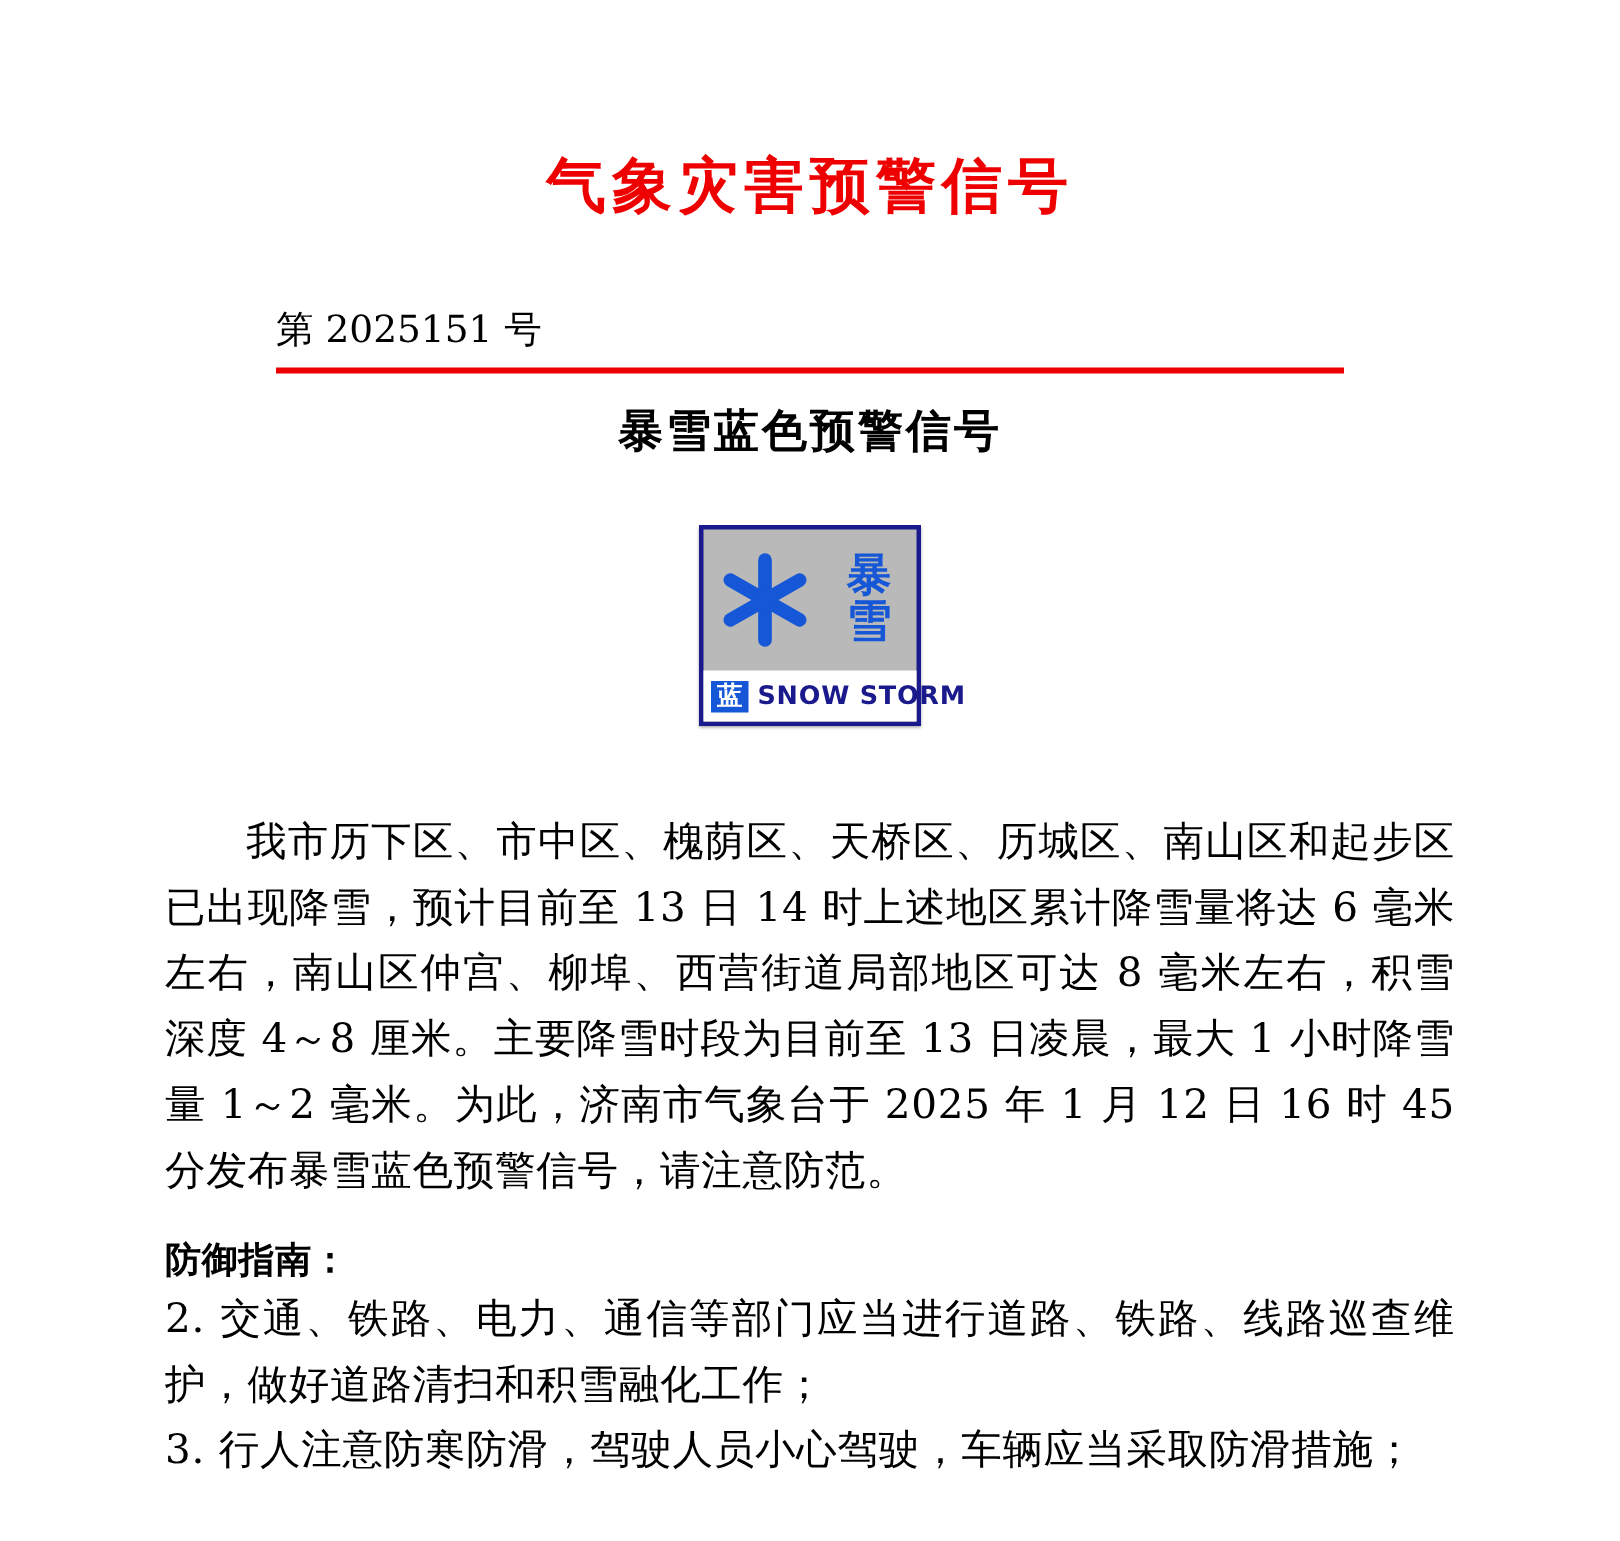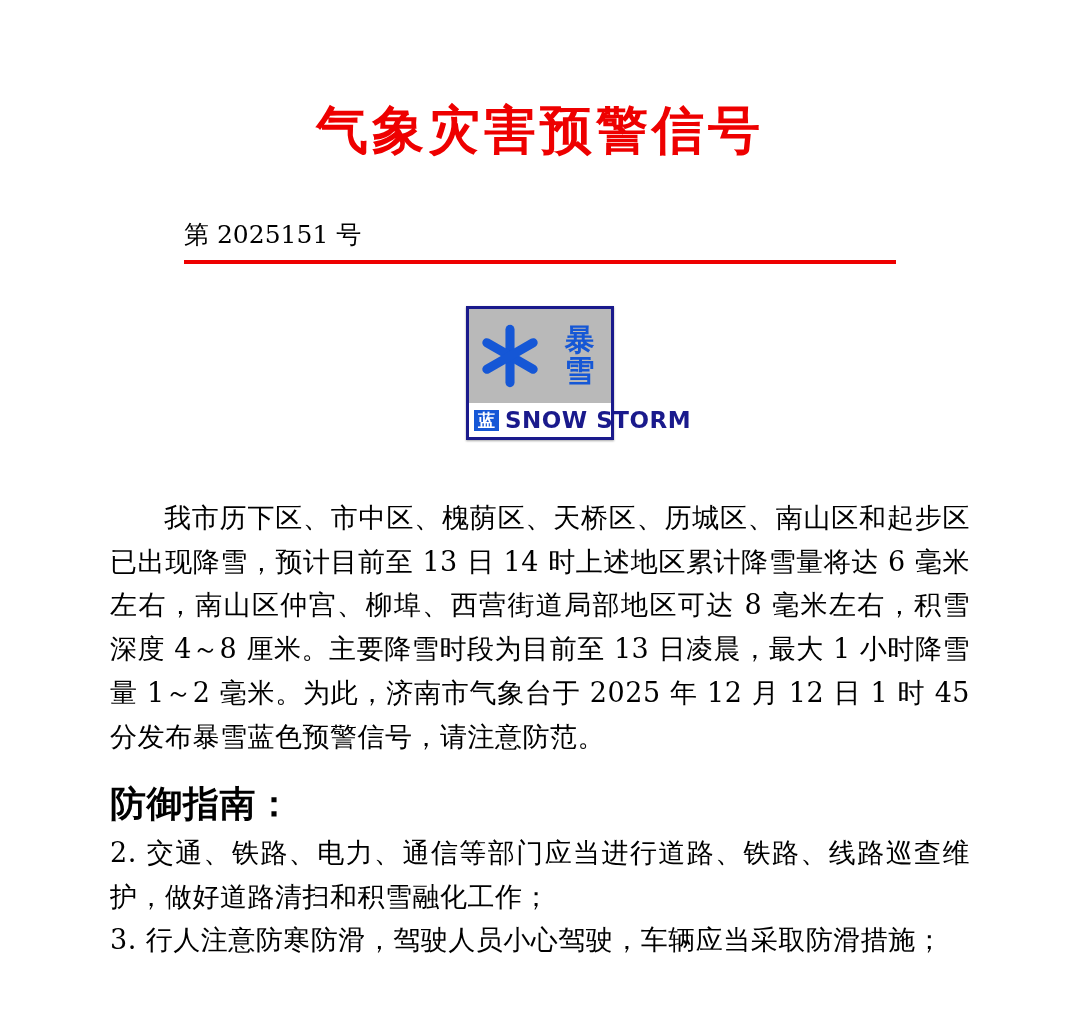--- a/index.html
+++ b/index.html
@@ -17,21 +17,21 @@
   .page {
     width: 1080px;
     min-height: 1027px;
     box-sizing: border-box;
     padding: 0;
     background: #ffffff;
   }
   .doc-title {
     text-align: center;
     color: #ee0000;
-    font-size: 52px;
+    font-size: 40px;
     font-weight: bold;
     letter-spacing: 4px;
     margin: 0;
     padding-top: 96px;
     font-family: "DejaVu Serif", "Liberation Serif", serif;
   }
   .meta-row {
     display: flex;
     justify-content: space-between;
     align-items: flex-end;
@@ -118,40 +118,40 @@
     background: #1557d6;
     color: #ffffff;
     font-size: 17px;
     font-weight: bold;
     padding: 2px 4px;
     line-height: 1;
     font-family: "DejaVu Sans", "Liberation Sans", sans-serif;
   }
   .badge-en {
     color: #1a1a8c;
-    font-size: 23px;
+    font-size: 17px;
     font-weight: bold;
     letter-spacing: 0.5px;
     font-family: "DejaVu Sans", "Liberation Sans", sans-serif;
     white-space: nowrap;
   }
   .body-wrap {
     width: 860px;
     margin: 56px auto 0 auto;
   }
   .body-para {
     font-size: 27px;
     line-height: 1.62;
     text-align: justify;
     text-indent: 54px;
     margin: 0;
     letter-spacing: 0.5px;
   }
   .guide-head {
-    font-size: 36px;
+    font-size: 24px;
     font-weight: bold;
     margin: 22px 0 2px 0;
     letter-spacing: 0.5px;
   }
   .guide-list {
     list-style: none;
     margin: 0;
     padding: 0;
   }
   .guide-item {
@@ -168,20 +168,21 @@
 <div class="page">
 
   <h1 class="doc-title">气象灾害预警信号</h1>
 
   <div class="meta-row">
     <div class="meta-number">第 2025151 号</div>
   </div>
 
   <div class="red-rule"></div>
 
+  <div class="subtitle">暴雪蓝色预警信号</div>
 
   <div class="badge-wrap">
     <div class="badge">
       <div class="badge-top">
         <div class="badge-sym">
           <svg class="snow-svg" viewBox="0 0 100 100">
             <g stroke="#1557d6" stroke-width="13" stroke-linecap="round">
               <line x1="50" y1="12" x2="50" y2="88"></line>
               <line x1="17" y1="31" x2="83" y2="69"></line>
               <line x1="17" y1="69" x2="83" y2="31"></line>
@@ -194,21 +195,21 @@
         </div>
       </div>
       <div class="badge-bottom">
         <span class="badge-chip">蓝</span>
         <span class="badge-en">SNOW STORM</span>
       </div>
     </div>
   </div>
 
   <div class="body-wrap">
-    <p class="body-para">我市历下区、市中区、槐荫区、天桥区、历城区、南山区和起步区已出现降雪，预计目前至 13 日 14 时上述地区累计降雪量将达 6 毫米左右，南山区仲宫、柳埠、西营街道局部地区可达 8 毫米左右，积雪深度 4～8 厘米。主要降雪时段为目前至 13 日凌晨，最大 1 小时降雪量 1～2 毫米。为此，济南市气象台于 2025 年 12 月 12 日 1 时 45 分发布暴雪蓝色预警信号，请注意防范。</p>
+    <p class="body-para">我市历下区、市中区、槐荫区、天桥区、历城区、南山区和起步区已出现降雪，预计目前至 13 日 14 时上述地区累计降雪量将达 6 毫米左右，南山区仲宫、柳埠、西营街道局部地区可达 8 毫米左右，积雪深度 4～8 厘米。主要降雪时段为目前至 13 日凌晨，最大 1 小时降雪量 1～2 毫米。为此，济南市气象台于 2025 年 1 月 12 日 16 时 45 分发布暴雪蓝色预警信号，请注意防范。</p>
 
     <div class="guide-head">防御指南：</div>
 
     <ul class="guide-list">
       <li class="guide-item">2. 交通、铁路、电力、通信等部门应当进行道路、铁路、线路巡查维护，做好道路清扫和积雪融化工作；</li>
       <li class="guide-item">3. 行人注意防寒防滑，驾驶人员小心驾驶，车辆应当采取防滑措施；</li>
 
     </ul>
   </div>
 

